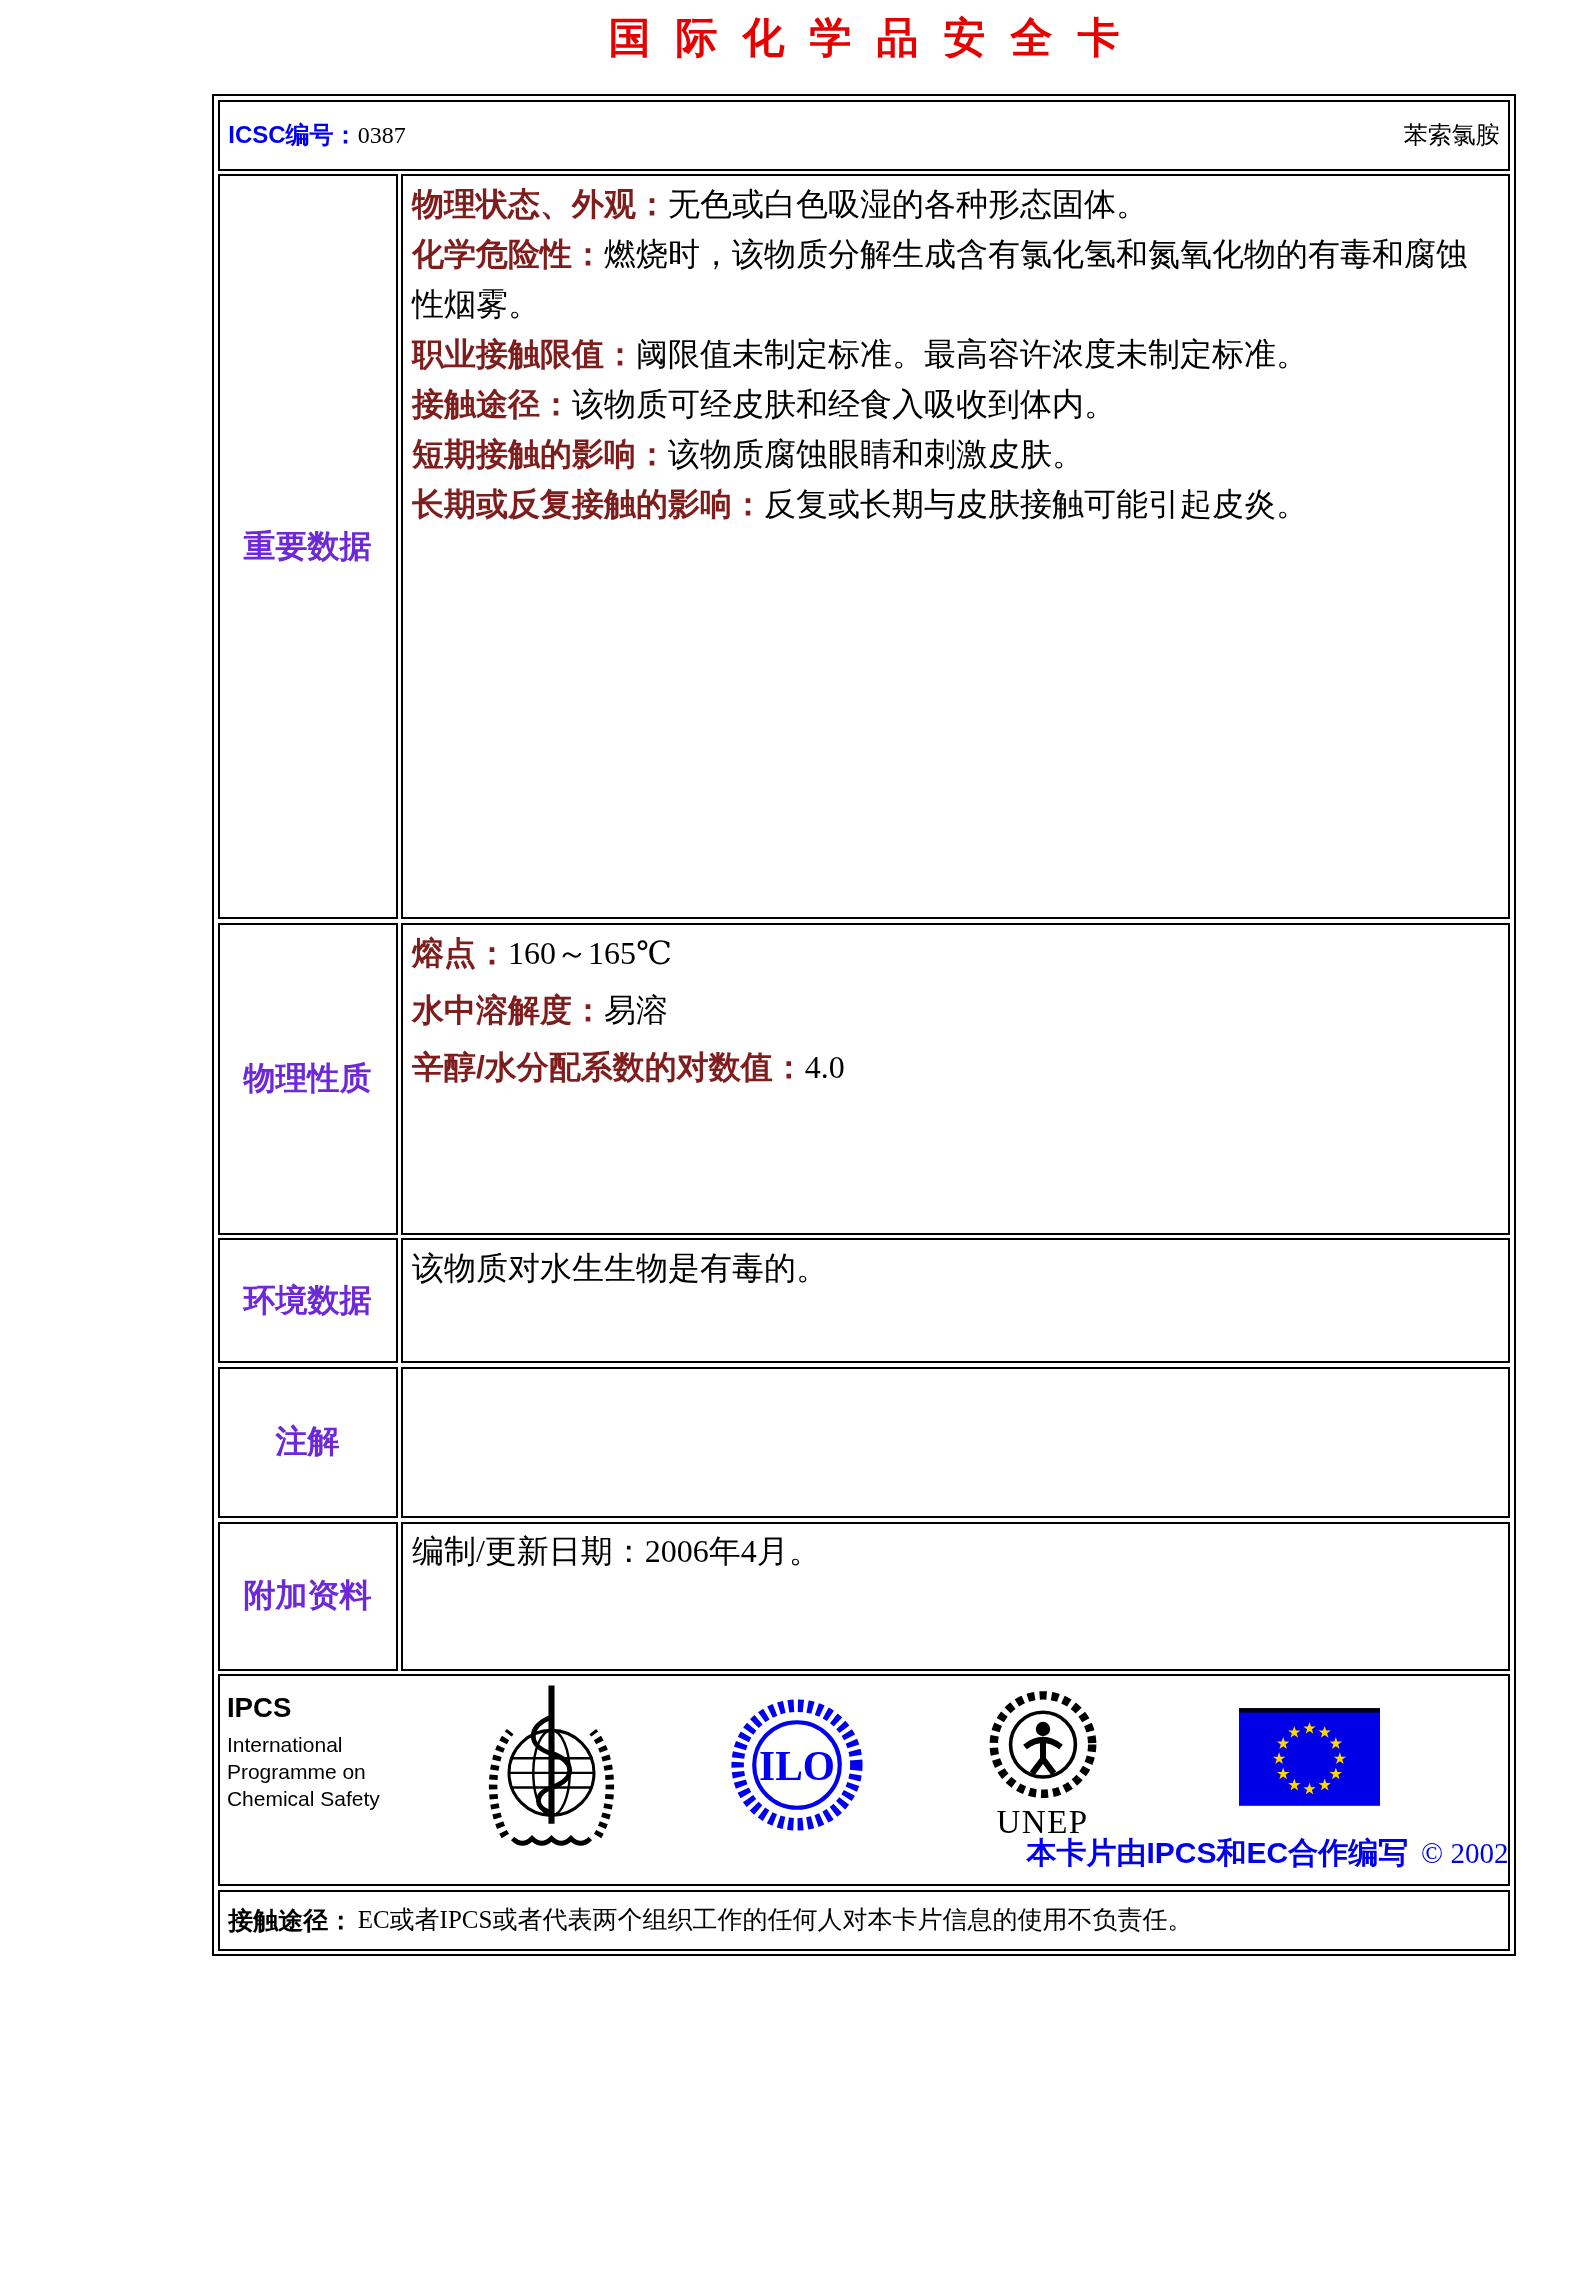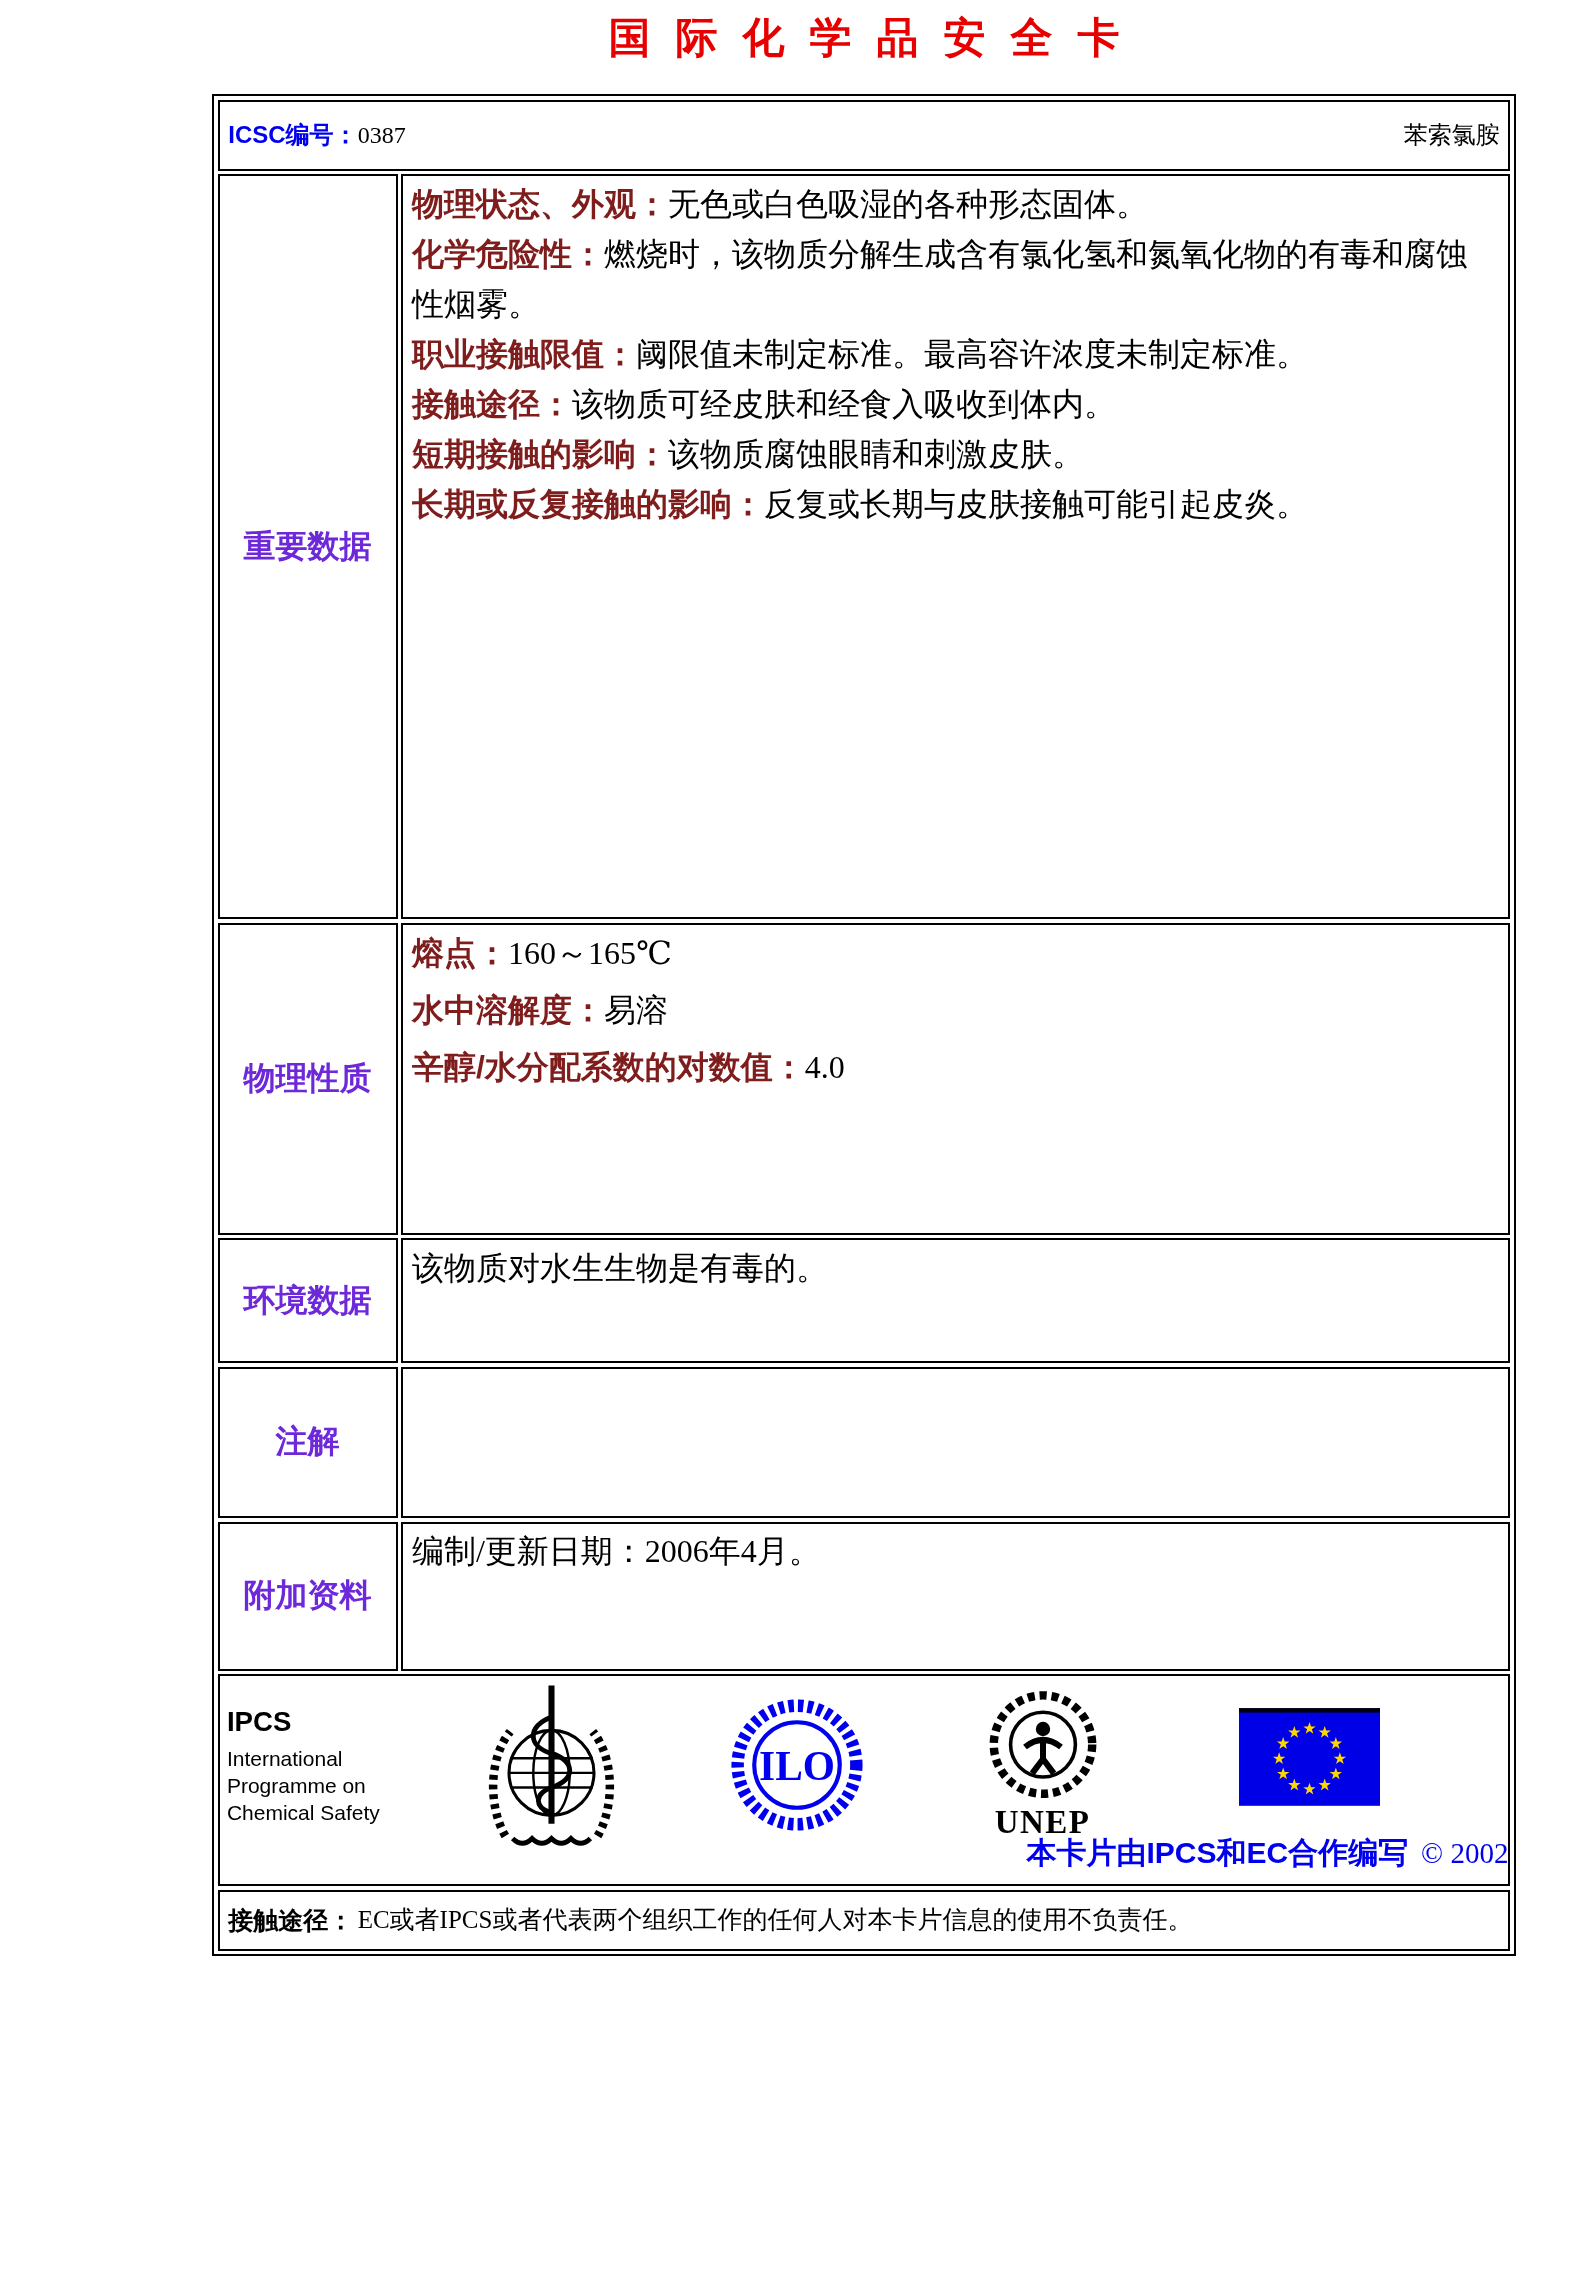--- a/index.html
+++ b/index.html
@@ -26,29 +26,29 @@
   .h-phys{height:312px;}
   .h-env{height:125px;}
   .h-notes{height:151px;}
   .h-extra{height:149px;}
   .h-logos{height:212px;position:relative;}
   .h-legal{height:61px;display:flex;align-items:center;padding:0 8.7px;font-size:25px;line-height:32px;}
   .k{color:#7f1d1d;font-family:Liberation Sans, sans-serif;font-weight:bold;}
   .v{color:#000;}
   .chem-name{margin-left:auto;}
   
-  .ipcs-block{position:absolute;left:7.3px;top:30px;
+  .ipcs-block{position:absolute;left:7.3px;top:16px;
               font-family:"Liberation Sans","DejaVu Sans",sans-serif;}
   .ipcs-title{font-size:27.6px;font-weight:bold;margin-bottom:7.3px;}
   .ipcs-line{font-size:21px;line-height:27px;}
   .logo{position:absolute;}
   .logo-who{left:257px;top:7.3px;}
   .logo-ilo{left:508px;top:20px;}
   .logo-unep{left:763px;top:13px;text-align:center;}
-  .unep-word{font-family:"Liberation Serif","DejaVu Serif",serif;font-weight:bold;
+  .unep-word{font-family:"Liberation Serif","DejaVu Serif",serif;font-weight:normal;
              font-size:33px;letter-spacing:1.5px;margin-top:-4.4px;}
   .logo-eu{left:1019px;top:32px;}
   .caption{position:absolute;left:0;right:0;bottom:10px;text-align:right;color:#0000ee;}
   .caption .cap-main{font-family:"Liberation Sans","DejaVu Sans",sans-serif;font-weight:bold;font-size:30px;}
   .caption .cap-copy{font-family:"Liberation Serif","DejaVu Serif",serif;font-size:29px;margin-left:10px;}
   .legal-k{font-family:"Liberation Sans","DejaVu Sans",sans-serif;font-weight:bold;margin-right:4.4px;}
 </style>
 </head>
 <body>
 

